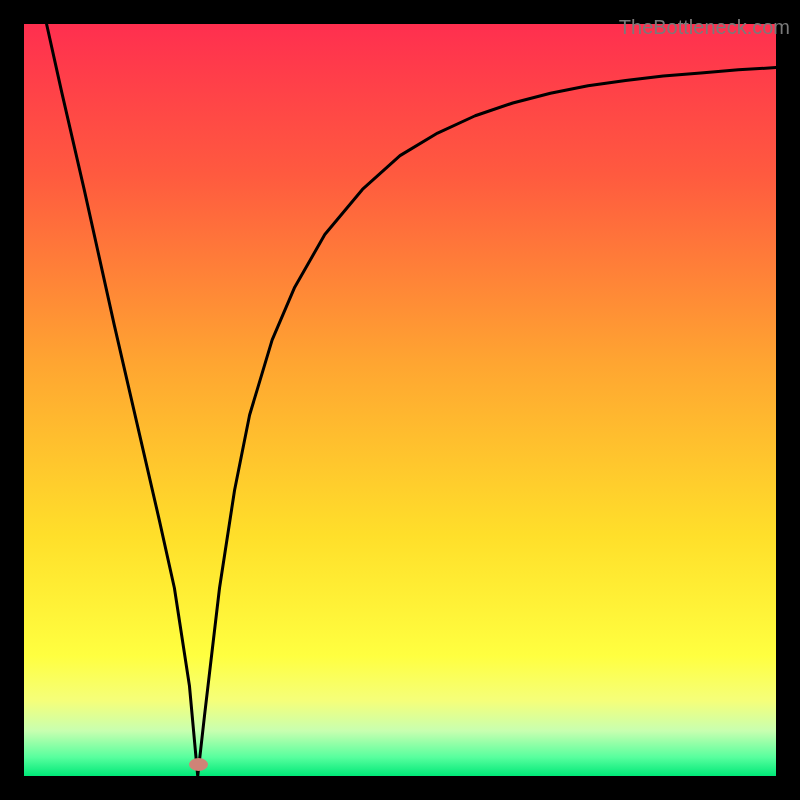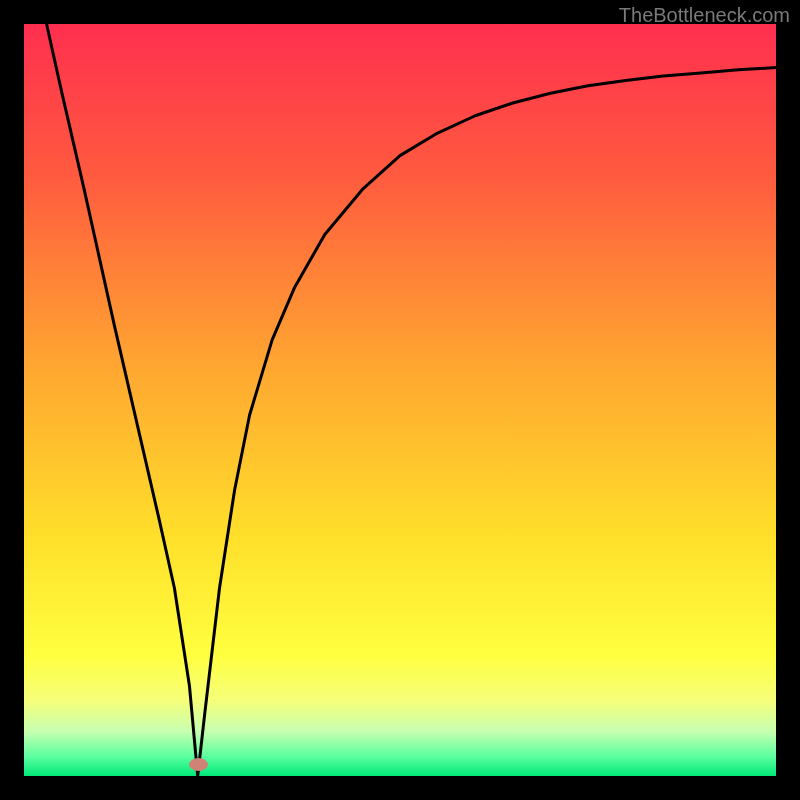--- a/index.html
+++ b/index.html
@@ -29,21 +29,21 @@
     z-index: 1;
   }
   #curve {
     position: absolute;
     left: 24px;
     top: 24px;
     z-index: 2;
   }
   #watermark {
     position: absolute;
-    top: 4px;
+    top: 16px;
     right: 10px;
     font-family: Arial, Helvetica, sans-serif;
     font-size: 20px;
     color: #7a7a7a;
     font-weight: 500;
     z-index: 4;
   }
   #marker {
     position: absolute;
     width: 19px;

